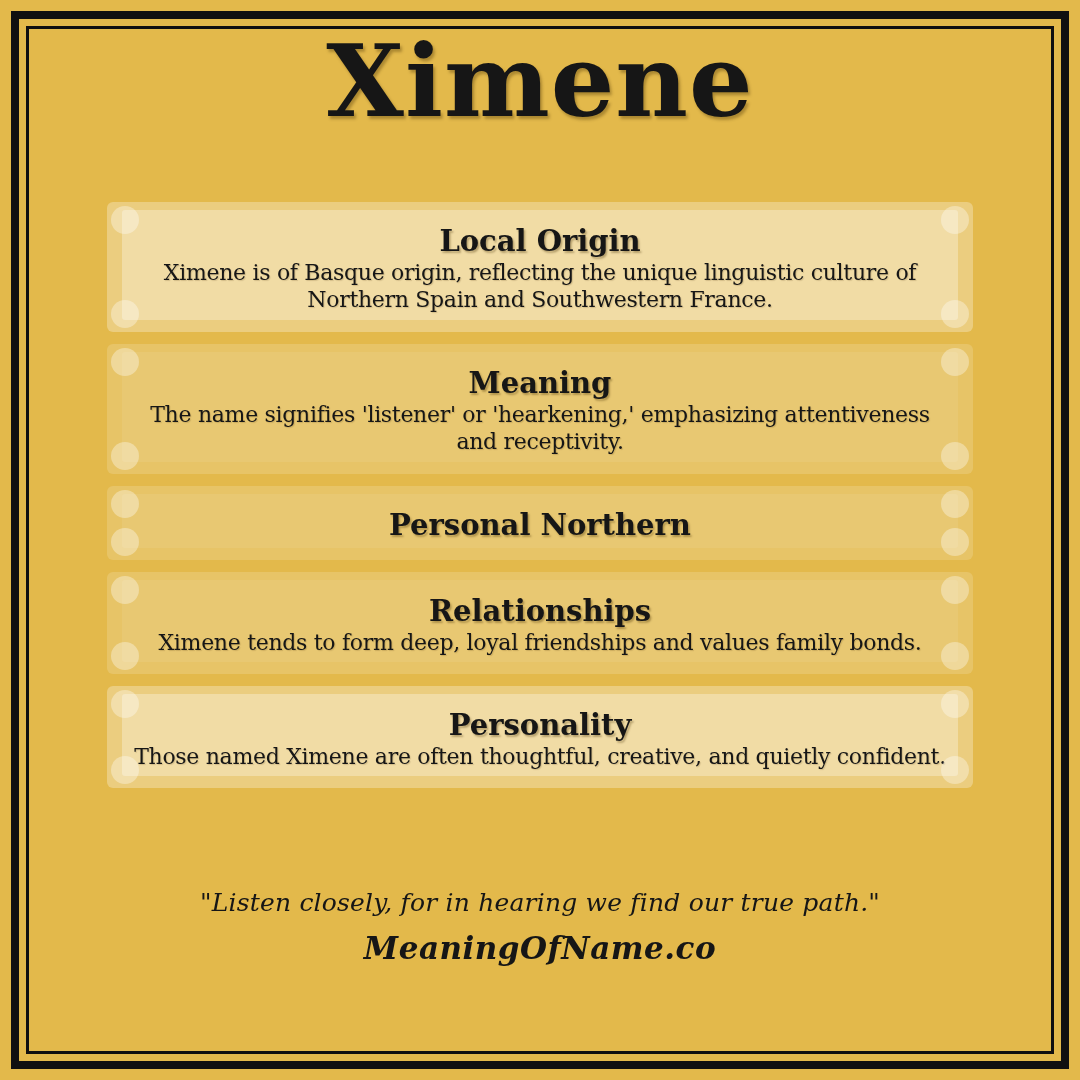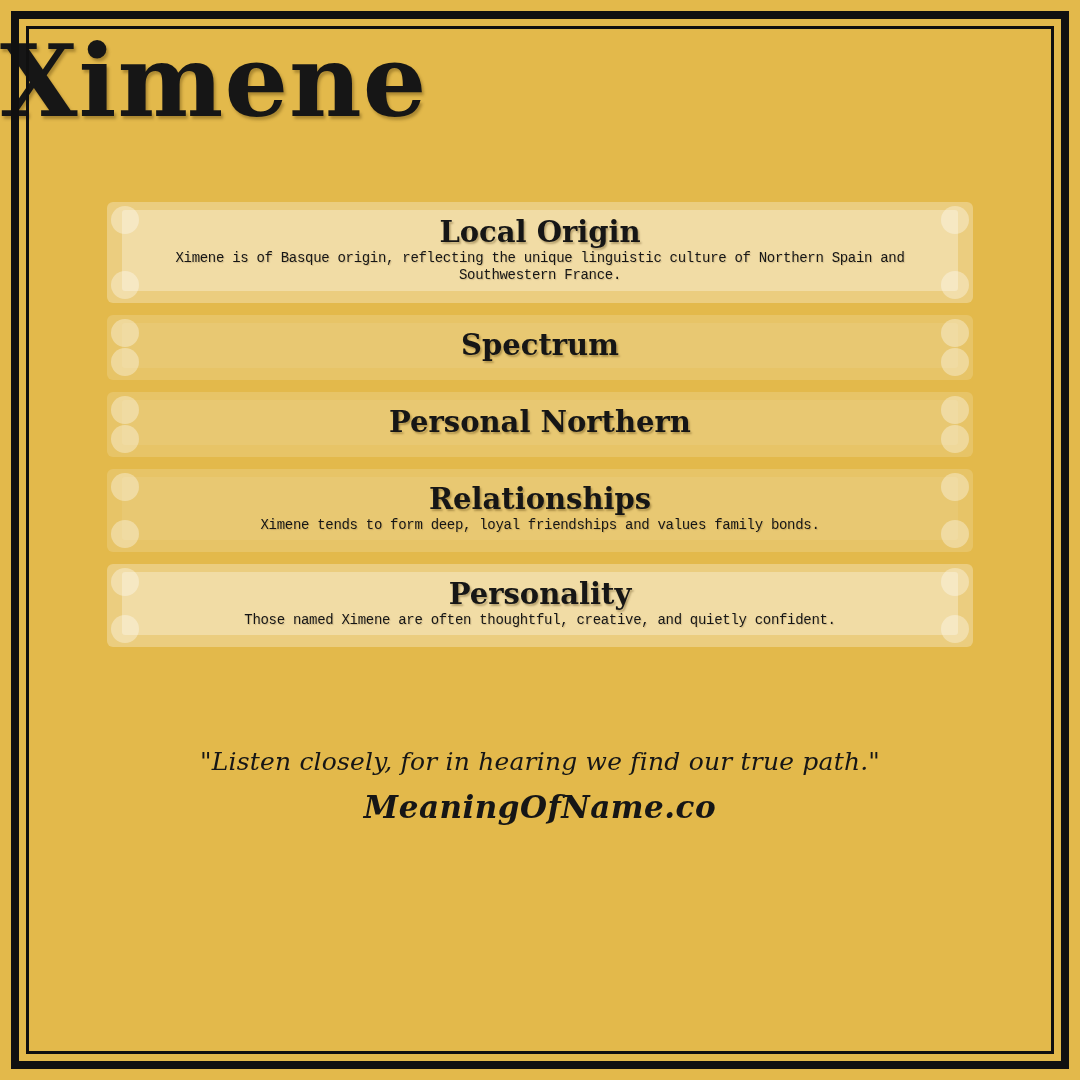--- a/index.html
+++ b/index.html
@@ -9,21 +9,21 @@
     font-family: "DejaVu Serif", "Liberation Serif", serif;
     color: #161616;
     position: relative;
     overflow: hidden;
   }
   .frame { position: absolute; pointer-events: none; }
   .frame-outer { inset: 11px; border: 8px solid #101010; }
   .frame-inner { inset: 26px; border: 3px solid #101010; }
 
   .title {
-    text-align: left;
+    text-align: center;
     font-size: 100px;
     font-weight: bold;
     line-height: 1.02;
     margin: 30px 0 0;
     letter-spacing: 1px;
     text-shadow: 2px 3px 3px rgba(70, 45, 0, 0.35);
   }
 
   .cards {
     width: 866px;
@@ -35,21 +35,21 @@
   .card {
     position: relative;
     border-radius: 6px;
     padding: 8px 15px 12px;
   }
   .card--light { background: rgba(255, 255, 255, 0.29); }
   .card--dark  { background: rgba(255, 255, 255, 0.16); }
   .card-inner {
     position: relative;
     border-radius: 3px;
-    padding: 7px 10px 6px;
+    padding: 16px 10px 6px;
     text-align: center;
     z-index: 1;
   }
   .card--light .card-inner { background: rgba(255, 255, 255, 0.30); }
   .card--dark  .card-inner { background: rgba(255, 255, 255, 0.08); }
 
   .corner {
     position: absolute;
     width: 28px; height: 28px;
     border-radius: 50%;
@@ -63,25 +63,24 @@
 
   .card h2 {
     margin: 0;
     font-size: 29px;
     font-weight: bold;
     line-height: 1.1;
     text-shadow: 1.5px 2px 2px rgba(70, 45, 0, 0.35);
   }
   .card p {
     margin: 1px 0 0;
-    font-size: 14px;
+    font-size: 22px;
     line-height: 1.25;
     letter-spacing: -0.3px;
     text-shadow: 1px 1px 1px rgba(70, 45, 0, 0.18);
-    font-family: Liberation Mono, monospace;
   }
 
   .quote {
     text-align: center;
     font-style: italic;
     font-size: 25px;
     margin: 100px 0 0;
     letter-spacing: 0.2px;
   }
   .brand {
@@ -113,21 +112,22 @@
       <p>Ximene is of Basque origin, reflecting the unique linguistic culture of Northern Spain and Southwestern France.</p>
     </div>
   </section>
 
   <section class="card card--dark">
     <span class="corner c-tl"></span>
     <span class="corner c-tr"></span>
     <span class="corner c-bl"></span>
     <span class="corner c-br"></span>
     <div class="card-inner">
-      <h2>Spectrum</h2>
+      <h2>Meaning</h2>
+      <p>The name signifies 'listener' or 'hearkening,' emphasizing attentiveness and receptivity.</p>
     </div>
   </section>
 
 
   <section class="card card--dark">
     <span class="corner c-tl"></span>
     <span class="corner c-tr"></span>
     <span class="corner c-bl"></span>
     <span class="corner c-br"></span>
     <div class="card-inner">

